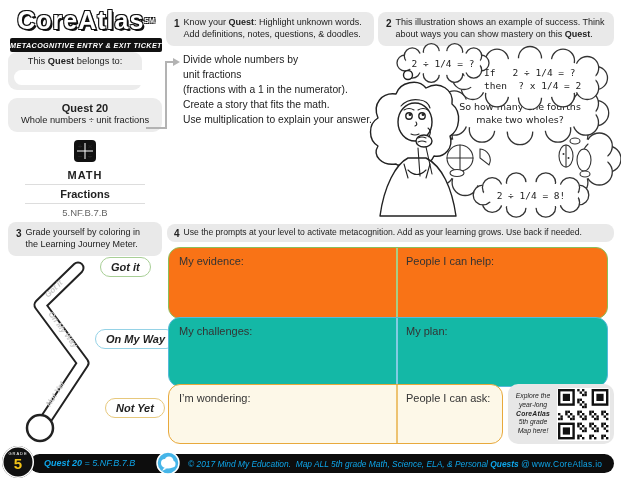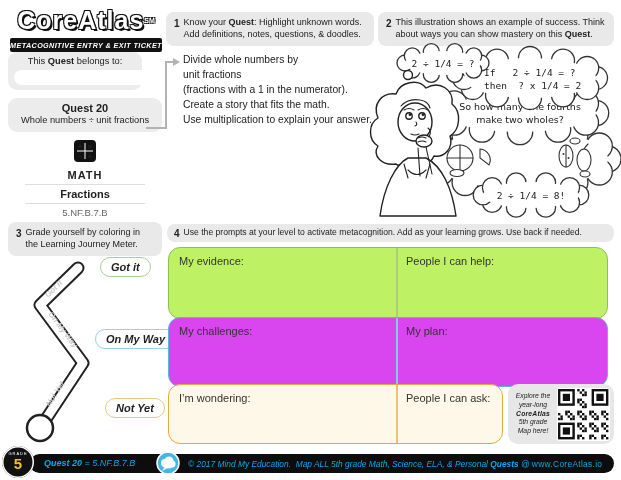--- a/index.html
+++ b/index.html
@@ -45,23 +45,23 @@
 
   
   .s1-body { position:absolute; left:183px; top:52px; width:215px; font-size:10.3px; line-height:15px; }
 
   
   .prompt-box { position:absolute; border-radius:12px; }
   .prompt-box .divider { position:absolute; left:227px; top:0; bottom:0; width:1.5px; }
   .prompt-box .lbl { position:absolute; top:7px; font-size:11px; color:#333; }
   .prompt-box .lbl.l { left:10px; } .prompt-box .lbl.r { left:237px; }
   .cell { position:absolute; top:0; bottom:0; }
-  #box-green { left:168px; top:247px; width:440px; height:72px; background:#bef264; border:1.5px solid #8bbf5a; }
+  #box-green { left:168px; top:247px; width:440px; height:72px; background:#f97316; border:1.5px solid #8bbf5a; }
   #box-green .divider { background:#a9cd85; }
-  #box-blue { left:168px; top:317px; width:440px; height:70px; background:#d946ef; border:1.5px solid #56b9da; }
+  #box-blue { left:168px; top:317px; width:440px; height:70px; background:#14b8a6; border:1.5px solid #56b9da; }
   #box-blue .divider { background:#83cbe2; }
   #box-orange { left:168px; top:384px; width:335px; height:60px; background:#fdf8e8; border:1.5px solid #e8a93c; }
   #box-orange .divider { background:#edc371; }
 
   
   .qr-panel { position:absolute; left:508px; top:384px; width:106px; height:60px;
     background:#e7e7e7; border-radius:10px; display:flex; align-items:center; padding:4px; }
   .qr-text { width:48px; font-size:6.8px; font-style:italic; text-align:center; line-height:1.3; }
   .qr-text .mini-logo { font-weight:800; letter-spacing:.2px; }
   .qr-code { margin-left:3px; background:#fff; border-radius:3px; padding:1px; }

